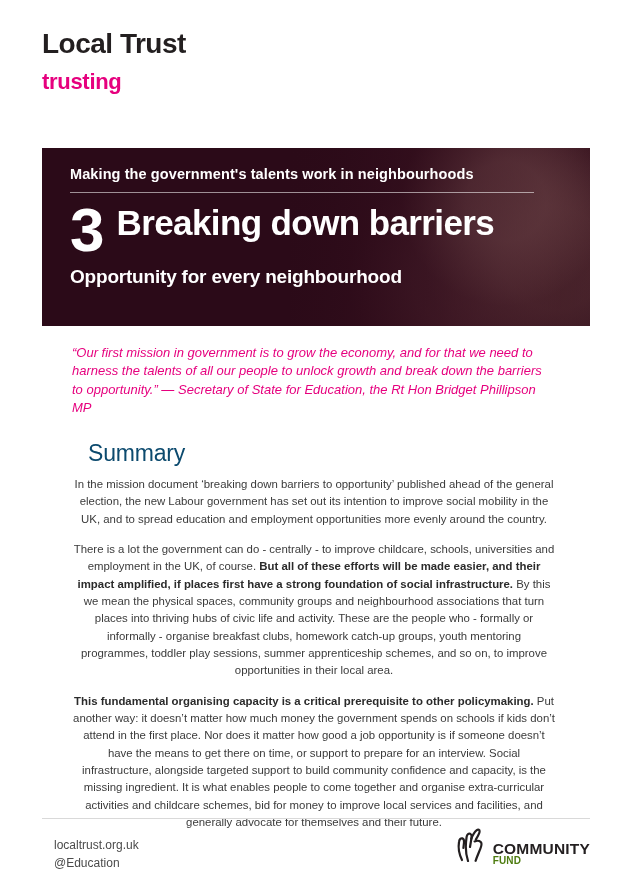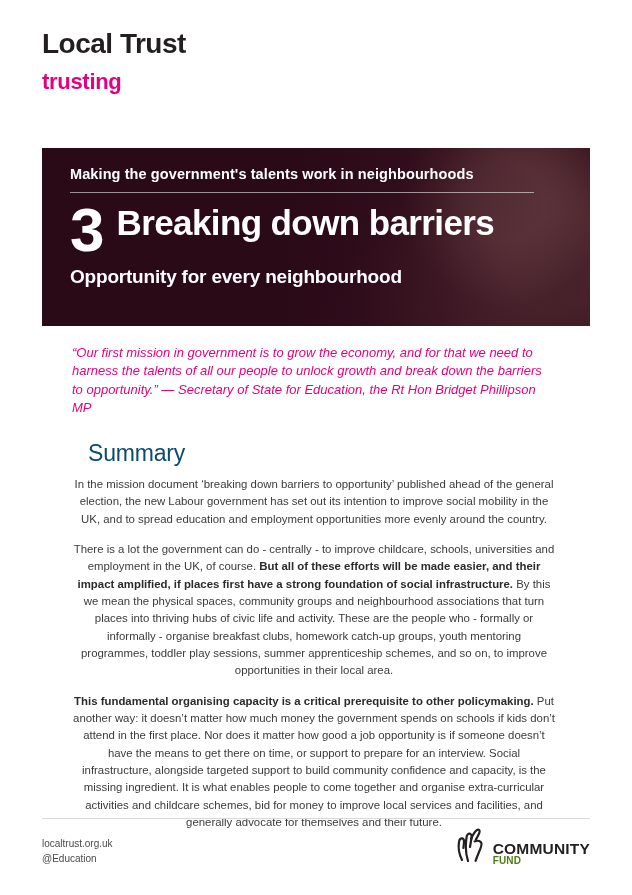--- a/index.html
+++ b/index.html
@@ -153,23 +153,23 @@
   .footer-rule {
     position: absolute;
     left: 42px;
     top: 818px;
     width: 548px;
     height: 1px;
     background: #d9d9d9;
   }
   .footer-left {
     position: absolute;
-    left: 42px;
+    left: 54px;
     top: 836px;
-    font-size: 10px;
+    font-size: 12px;
     color: #4a4a4a;
     line-height: 1.5;
   }
   .footer-right {
     position: absolute;
     right: 42px;
     top: 828px;
     display: flex;
     align-items: flex-end;
   }

